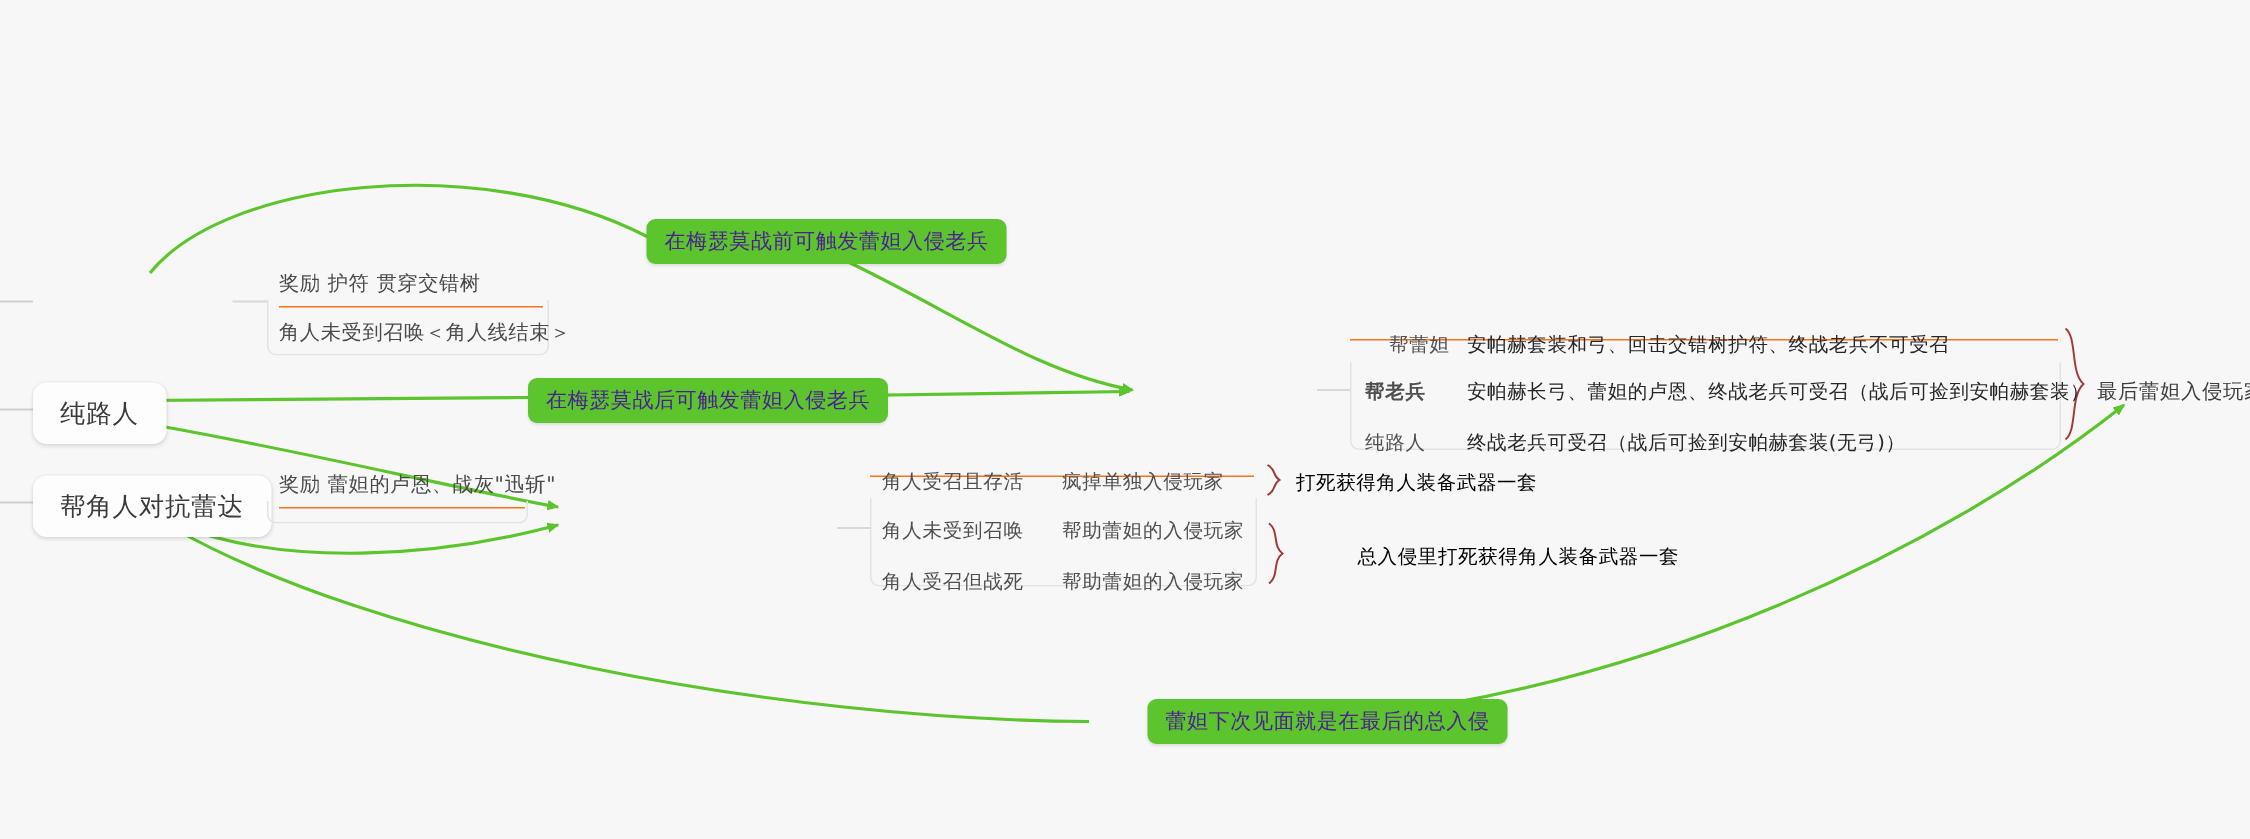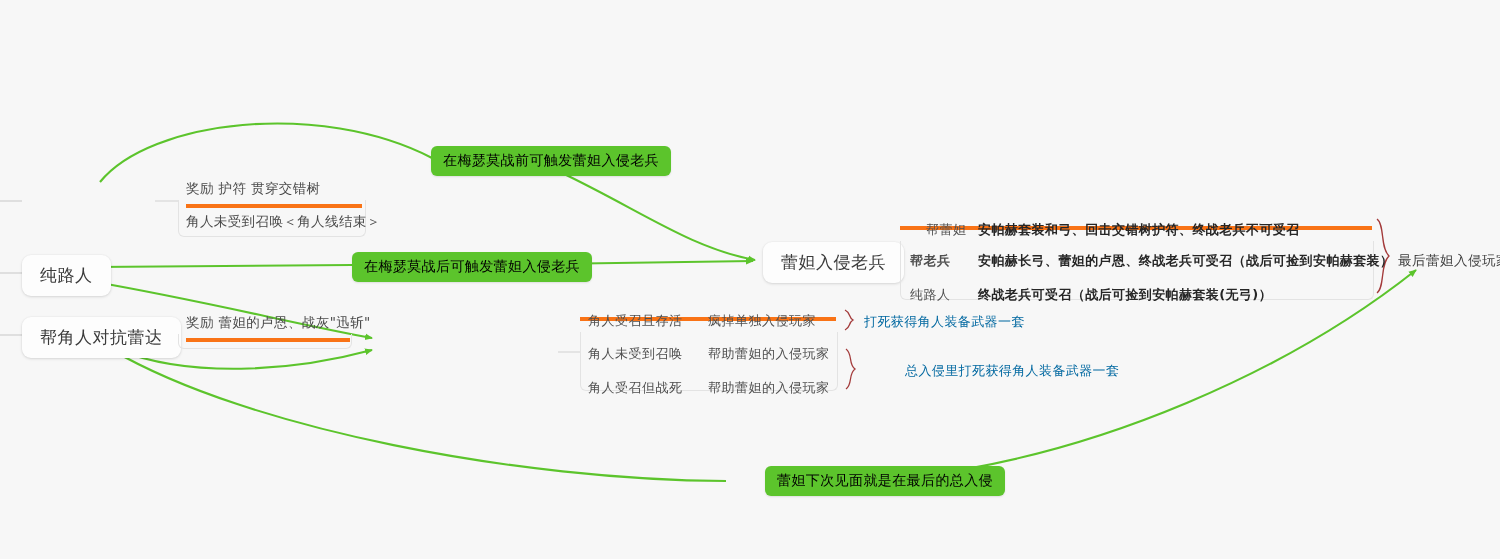--- a/index.html
+++ b/index.html
@@ -23,51 +23,51 @@
     color:#3b3b3b;
     white-space:nowrap;
     letter-spacing:.5px;
   }
   .node-lg{font-size:17px;padding:9px 18px;}
 
   
   .pill{
     position:absolute;
     background:#5cc42c;
-    color:#000000;
+    color:#4c1d95;
     border-radius:6px;
     font-size:14px;
     padding:6px 12px;
     white-space:nowrap;
     letter-spacing:.4px;
     box-shadow:0 1px 2px rgba(0,0,0,.10);
   }
 
   
   .txt{
     position:absolute;
     font-size:13.5px;
     color:#4a4a4a;
     white-space:nowrap;
     letter-spacing:.4px;
   }
-  .txt.under{border-bottom:4px solid #f97316;padding-bottom:6px;}
+  .txt.under{border-bottom:1px solid #f97316;padding-bottom:6px;}
 
   
   .listbox{
     position:absolute;
     border:1px solid #e3e3e3;
     border-top:none;
     border-radius:0 0 6px 6px;
     background:transparent;
   }
 
   .rowlabel{position:absolute;font-size:13px;color:#4f4f4f;white-space:nowrap;letter-spacing:.5px;}
-  .rowvalue{position:absolute;font-size:13px;color:#262626;font-weight:bold;white-space:nowrap;letter-spacing:.4px;}
-  .annot{position:absolute;font-size:13px;color:#0369a1;white-space:nowrap;letter-spacing:.4px;}
+  .rowvalue{position:absolute;font-size:13px;color:#262626;font-weight:normal;white-space:nowrap;letter-spacing:.4px;}
+  .annot{position:absolute;font-size:13px;color:#000000;white-space:nowrap;letter-spacing:.4px;}
   .endlabel{position:absolute;font-size:13.5px;color:#3d3d3d;white-space:nowrap;letter-spacing:.5px;}
 </style>
 </head>
 <body>
 
 <div id="canvas">
 
   <svg class="links" viewBox="0 0 1500 559" xmlns="http://www.w3.org/2000/svg">
     <defs>
       <marker id="arrowGreen" markerWidth="9" markerHeight="9" refX="7" refY="4" orient="auto" markerUnits="userSpaceOnUse">
@@ -132,23 +132,20 @@
 
   <div class="listbox" style="left:178px;top:334px;width:172px;height:14px;"></div>
   <div class="txt under" style="left:186px;top:314px;width:164px;">奖励 蕾妲的卢恩、战灰"迅斩"</div>
 
   <div class="pill" style="left:431px;top:146px;">在梅瑟莫战前可触发蕾妲入侵老兵</div>
 
   <div class="pill" style="left:352px;top:252px;">在梅瑟莫战后可触发蕾妲入侵老兵</div>
 
   <div class="pill" style="left:725px;top:466px;margin-left:40px;">蕾妲下次见面就是在最后的总入侵</div>
 
-  <div class="node node-lg" style="left:763px;top:242px;">
-    <span>蕾妲入侵老兵</span>
-  </div>
 
   <div class="listbox" style="left:900px;top:241px;width:472px;height:58px;"></div>
 
   <div class="txt under" style="left:900px;top:220px;width:472px;"></div>
 
   <div class="rowlabel" style="left:910px;top:221px;margin-left:16px;">帮蕾妲</div>
   <div class="rowvalue" style="left:978px;top:221px;">安帕赫套装和弓、回击交错树护符、终战老兵不可受召</div>
 
   <div class="rowlabel" style="left:910px;top:252px;font-weight:bold;">帮老兵</div>
   <div class="rowvalue" style="left:978px;top:252px;">安帕赫长弓、蕾妲的卢恩、终战老兵可受召（战后可捡到安帕赫套装）</div>

